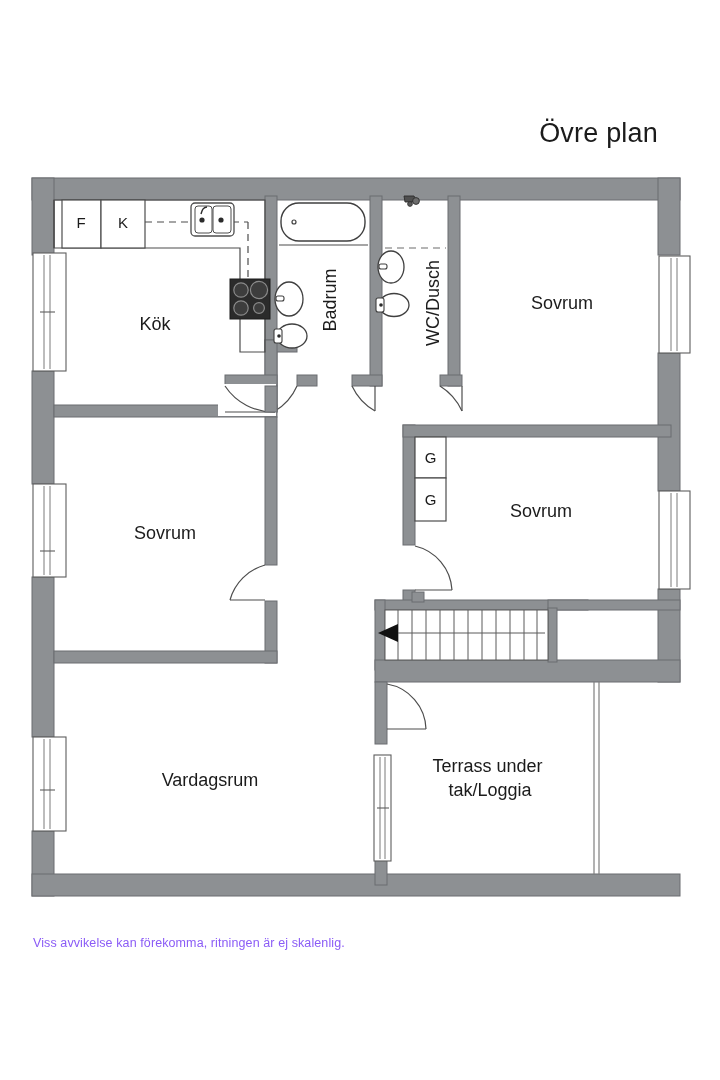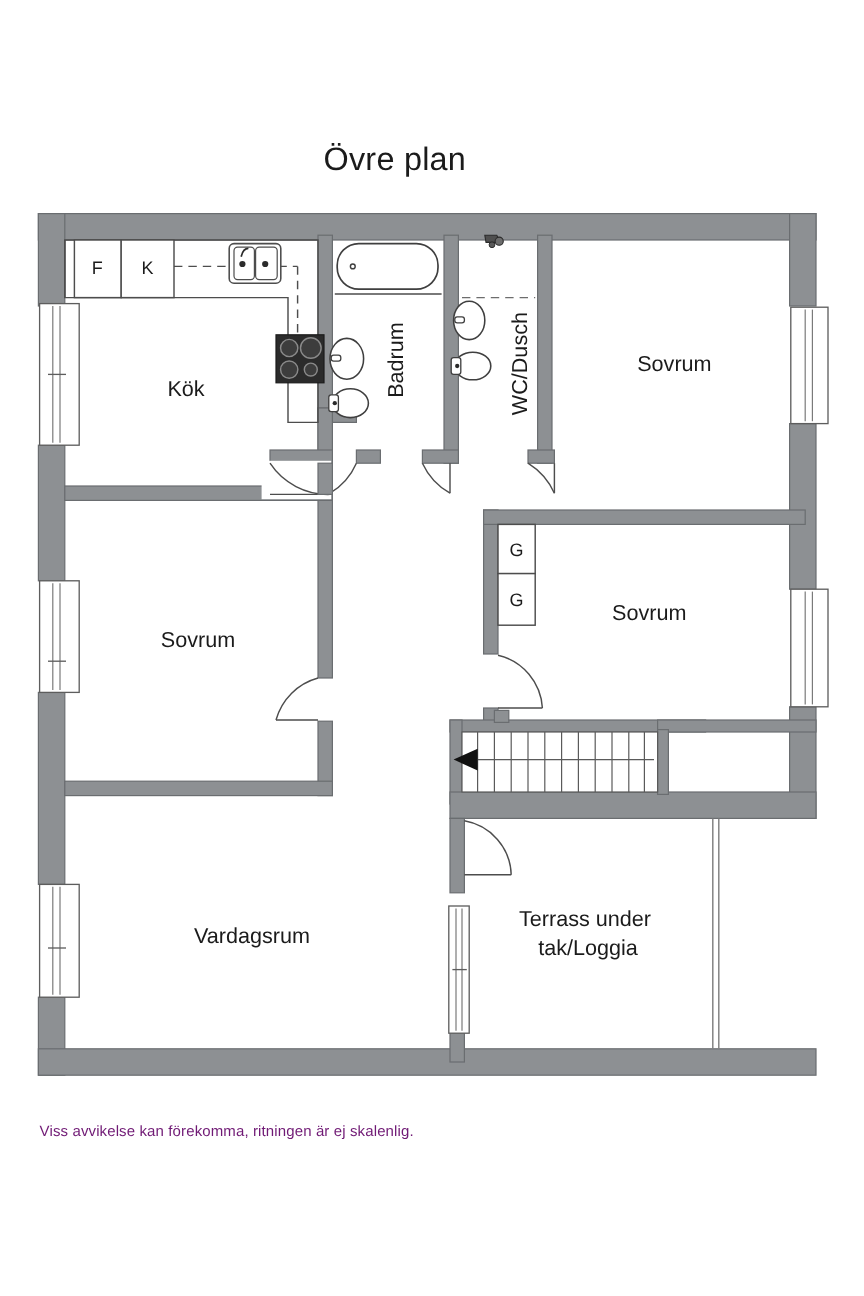--- a/index.html
+++ b/index.html
@@ -5,29 +5,29 @@
   html,body{margin:0;padding:0;background:#ffffff;}
   body{
     width:720px;height:1080px;
     font-family:"Liberation Sans","DejaVu Sans",sans-serif;
     color:#1a1a1a;
     position:relative;
     overflow:hidden;
   }
   #plan-title{
     position:absolute;left:0;top:118px;width:658px;
-    text-align:center;font-size:27px;font-weight:400;color:#1b1b1b;
+    text-align:right;font-size:27px;font-weight:400;color:#1b1b1b;
     letter-spacing:.2px;
   }
   #floorplan{
     position:absolute;left:0;top:0;width:720px;height:1080px;
   }
   #disclaimer{
     position:absolute;left:33px;top:936px;width:600px;
-    font-size:12.5px;color:#701a75;letter-spacing:.1px;
+    font-size:12.5px;color:#8b5cf6;letter-spacing:.1px;
   }
   svg text{font-family:"Liberation Sans","DejaVu Sans",sans-serif;fill:#1b1b1b;}
   .room-label{font-size:18px;}
   .small-label{font-size:15px;}
 </style>
 </head>
 <body>
 
 <div id="plan-title">Övre plan</div>
 

